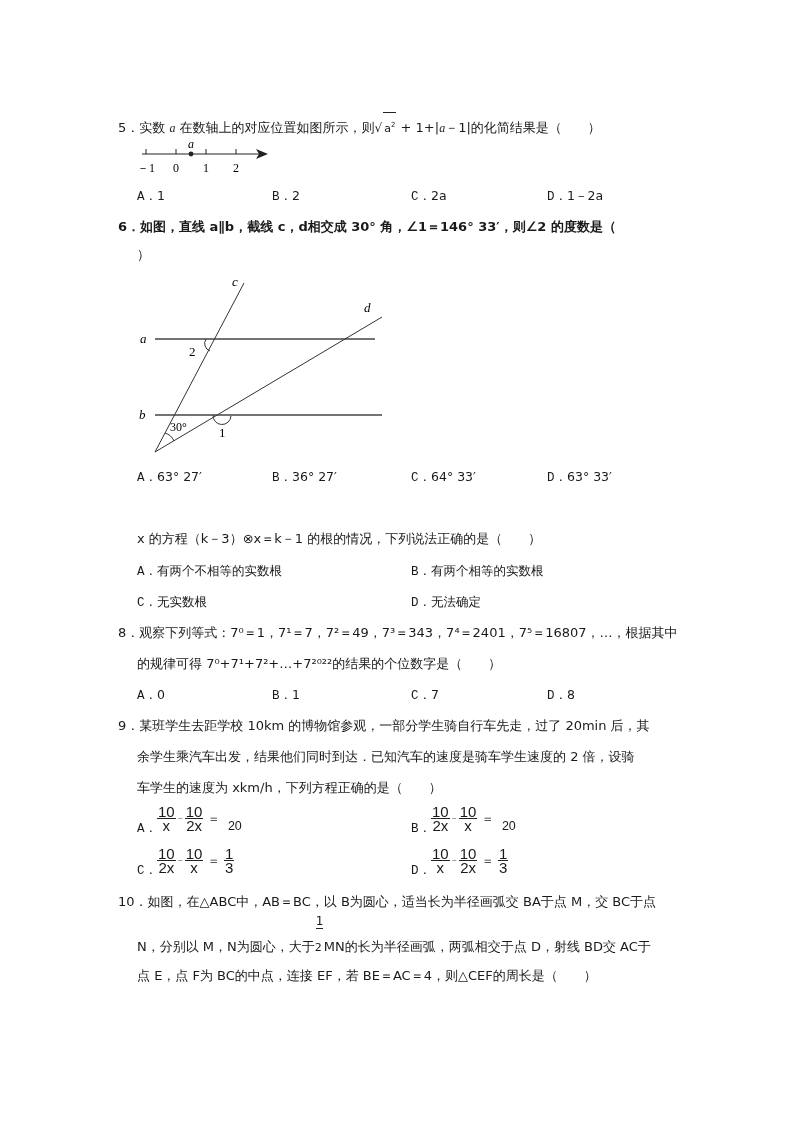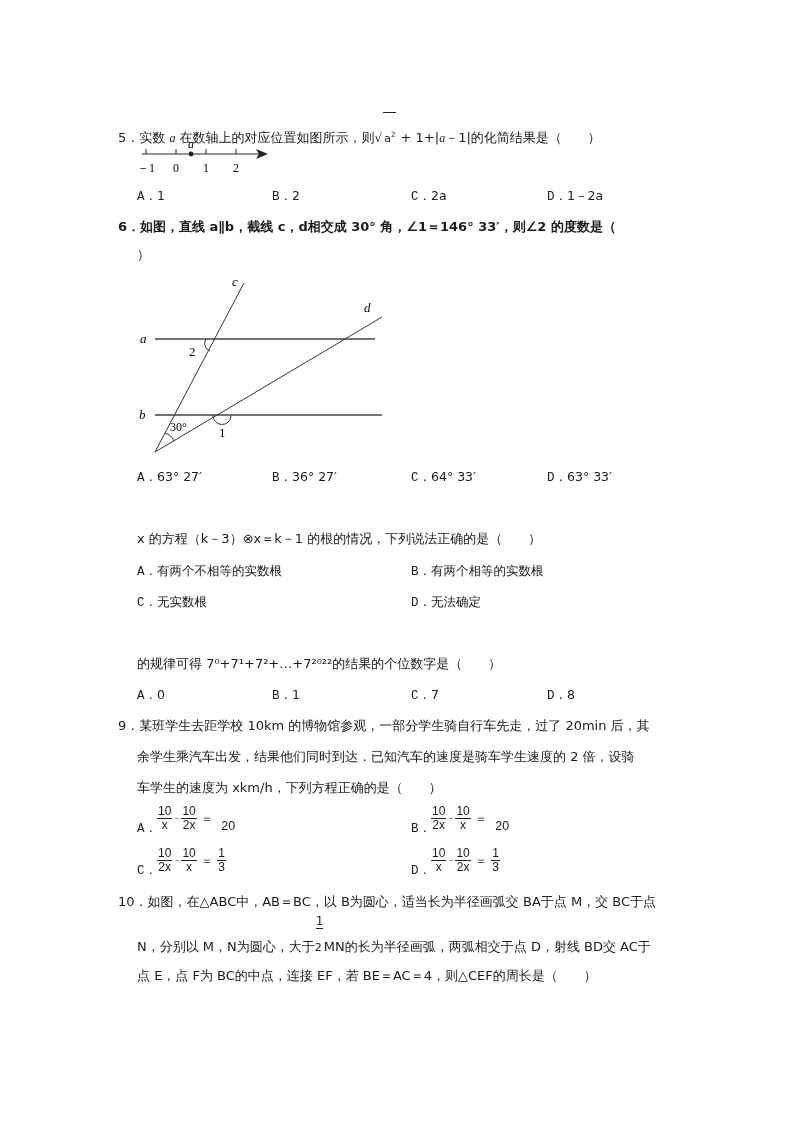--- a/index.html
+++ b/index.html
@@ -4,22 +4,22 @@
 <style>
   html, body { margin:0; padding:0; background:#ffffff; }
   body { width:794px; height:1123px; position:relative; overflow:hidden;
          font-family:"DejaVu Sans", "Liberation Sans", sans-serif; color:#1a1a1a; }
   .page { position:absolute; left:0; top:0; width:794px; height:1123px; }
   .line { position:absolute; font-size:13px; line-height:18px; white-space:nowrap; }
   .opt { position:absolute; font-size:12.5px; line-height:18px; white-space:nowrap; font-family:"Liberation Mono","DejaVu Sans Mono",monospace; }
   .opt .txt { font-family:"DejaVu Sans","Liberation Sans",sans-serif; }
   i.v { font-family:"Liberation Serif","DejaVu Serif",serif; font-style:italic; font-size:12px; }
   sup.s { font-size:7px; vertical-align:5px; }
-  .sqrt { display:inline-block; border-top:1px solid #222; padding:16px 1px; margin-left:1px; font-size:11px; line-height:12px; }
-  .frac { display:inline-block; vertical-align:middle; text-align:center; font-family:"Liberation Sans",sans-serif; font-size:12px; }
+  .sqrt { display:inline-block; border-top:1px solid #222; padding:6px 1px; margin-left:1px; font-size:11px; line-height:12px; }
+  .frac { display:inline-block; vertical-align:middle; text-align:center; font-family:"Liberation Sans",sans-serif; font-size:15px; }
   .frac span { display:block; line-height:13px; padding:0 1px; }
   .frac .num { border-bottom:1px solid #222; }
   svg text { font-family:"Liberation Serif","DejaVu Serif",serif; }
 </style>
 </head>
 <body>
 
 <div class="page">
 
   <div class="line" style="left:118px; top:112px;">
@@ -80,20 +80,23 @@
     </div>
 
   <div class="line" style="left:137px; top:530px;">x 的方程（k－3）⊗x＝k－1 的根的情况，下列说法正确的是（　　）</div>
   <div id="q7-options">
       <div class="opt" style="left: 137px; top: 562px;"><span>A．</span><span class="txt">有两个不相等的实数根</span></div>
       <div class="opt" style="left: 411px; top: 562px;"><span>B．</span><span class="txt">有两个相等的实数根</span></div>
       <div class="opt" style="left: 137px; top: 593px;"><span>C．</span><span class="txt">无实数根</span></div>
       <div class="opt" style="left: 411px; top: 593px;"><span>D．</span><span class="txt">无法确定</span></div>
     </div>
 
+  <div class="line" style="left:118px; top:624px;">
+    <span>8．</span><span>观察下列等式：7⁰＝1，7¹＝7，7²＝49，7³＝343，7⁴＝2401，7⁵＝16807，…，根据其中</span>
+  </div>
   <div class="line" style="left:137px; top:655px;">的规律可得 7⁰+7¹+7²+…+7²⁰²²的结果的个位数字是（　　）</div>
   <div id="q8-options">
       <div class="opt" style="left: 137px; top: 686px;"><span>A．</span><span class="txt">0</span></div>
       <div class="opt" style="left: 272px; top: 686px;"><span>B．</span><span class="txt">1</span></div>
       <div class="opt" style="left: 411px; top: 686px;"><span>C．</span><span class="txt">7</span></div>
       <div class="opt" style="left: 547px; top: 686px;"><span>D．</span><span class="txt">8</span></div>
     </div>
 
   <div class="line" style="left:118px; top:717px;">
     <span>9．</span><span>某班学生去距学校 10km 的博物馆参观，一部分学生骑自行车先走，过了 20min 后，其</span>

